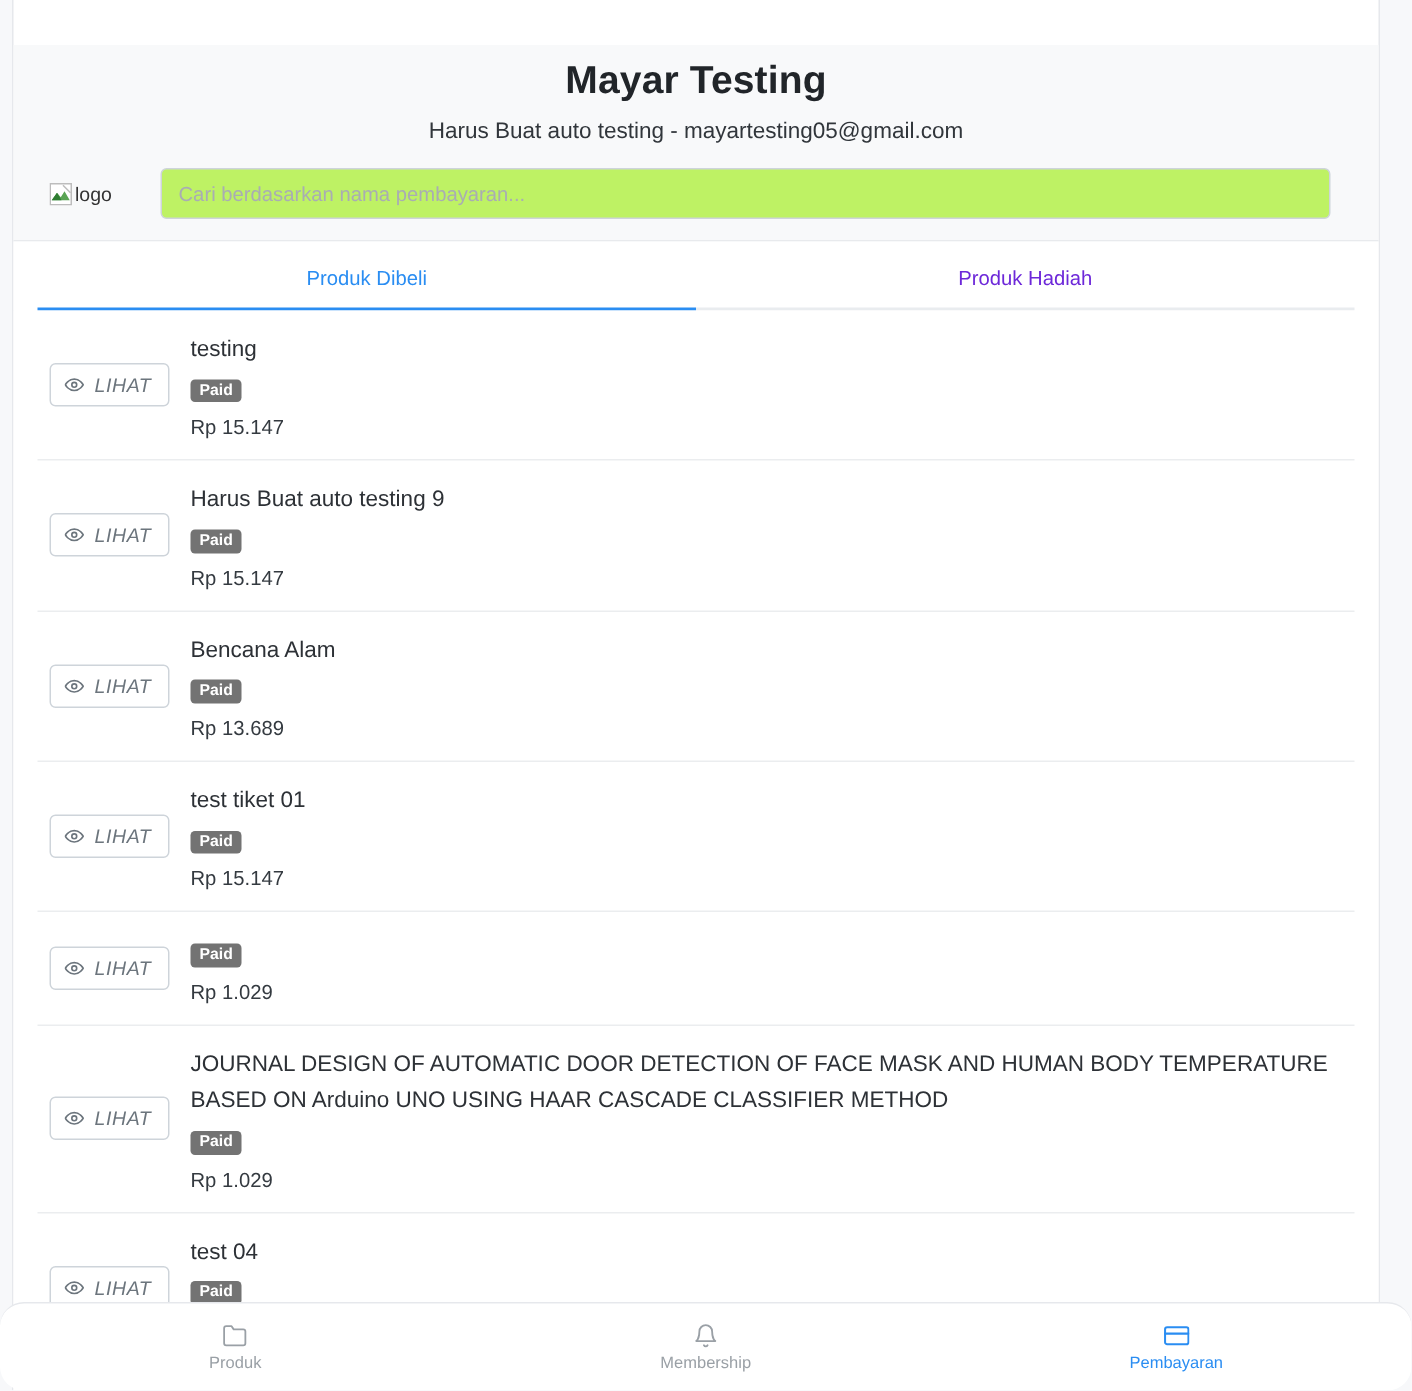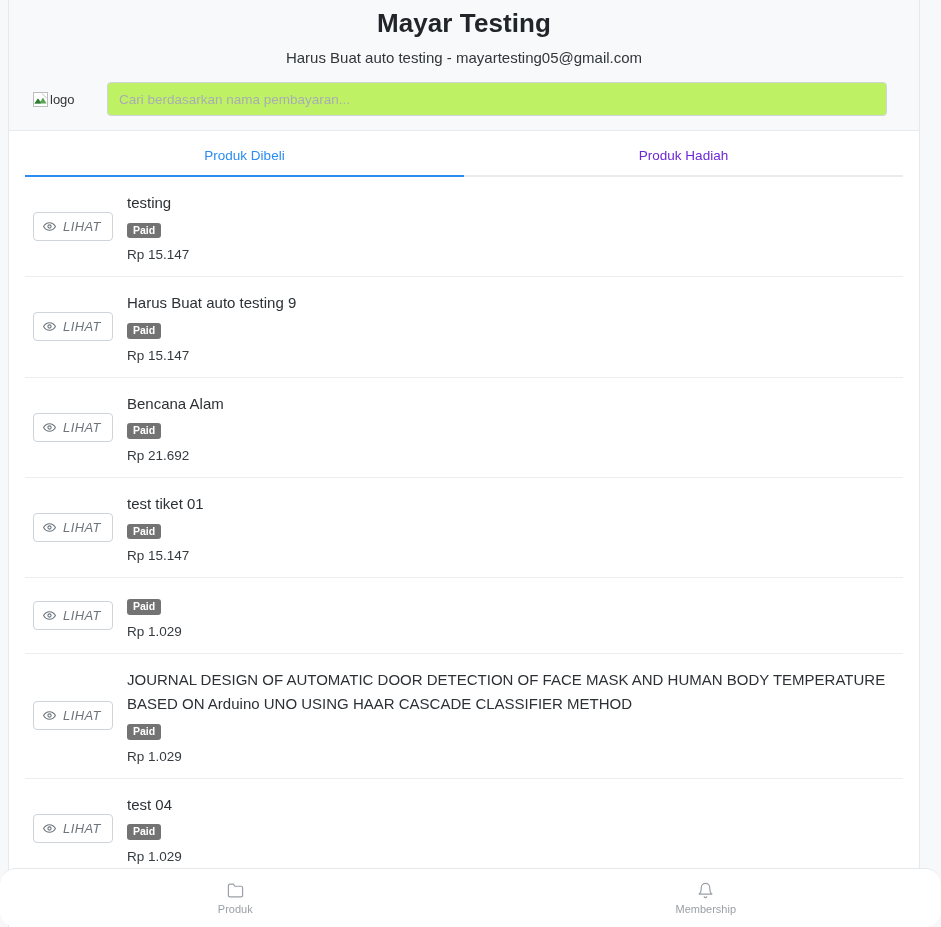--- a/index.html
+++ b/index.html
@@ -31,20 +31,21 @@
     display: flex;
     flex-direction: column;
   }
 
   
   .header {
     background: #f8f9fa;
     padding: 0;
     border-bottom: 1px solid #e8eaed;
     flex: 0 0 auto;
+    margin-top: 30px;
   }
   .store-title {
     text-align: center;
     font-size: 26px;
     font-weight: bold;
     color: #212529;
     padding-top: 8px;
     letter-spacing: .1px;
   }
   .store-subtitle {
@@ -295,21 +296,21 @@
                   <path d="M1 12s4-7 11-7 11 7 11 7-4 7-11 7-11-7-11-7z"></path>
                   <circle cx="12" cy="12" r="3"></circle>
                 </svg>
             </span>
             <span>LIHAT</span>
           </button>
         </div>
         <div class="row-body">
           <div class="row-title">Bencana Alam</div>
           <div class="badge">Paid</div>
-          <div class="row-price">Rp 21.692</div>
+          <div class="row-price">Rp 13.689</div>
         </div>
       </div>
 
       <div class="row">
         <div class="row-left">
           <button class="lihat-btn">
             <span>
               <svg width="13" height="13" viewBox="0 0 24 24" fill="none" stroke="#6c757d" stroke-width="2" stroke-linecap="round" stroke-linejoin="round">
                   <path d="M1 12s4-7 11-7 11 7 11 7-4 7-11 7-11-7-11-7z"></path>
                   <circle cx="12" cy="12" r="3"></circle>
@@ -395,14 +396,23 @@
     </div>
     <div class="nav-item">
       <span>
         <svg width="17" height="17" viewBox="0 0 24 24" fill="none" stroke="currentColor" stroke-width="1.7" stroke-linecap="round" stroke-linejoin="round">
             <path d="M18 8A6 6 0 0 0 6 8c0 7-3 9-3 9h18s-3-2-3-9"></path>
             <path d="M13.73 21a2 2 0 0 1-3.46 0"></path>
           </svg>
       </span>
       <span class="nav-label">Membership</span>
     </div>
+    <div class="nav-item active">
+      <span>
+        <svg width="17" height="17" viewBox="0 0 24 24" fill="none" stroke="currentColor" stroke-width="1.9" stroke-linecap="round" stroke-linejoin="round">
+            <rect x="1" y="4" width="22" height="16" rx="2" ry="2"></rect>
+            <line x1="1" y1="10" x2="23" y2="10"></line>
+          </svg>
+      </span>
+      <span class="nav-label">Pembayaran</span>
+    </div>
   </div>
 </div>
 
 </body></html>

